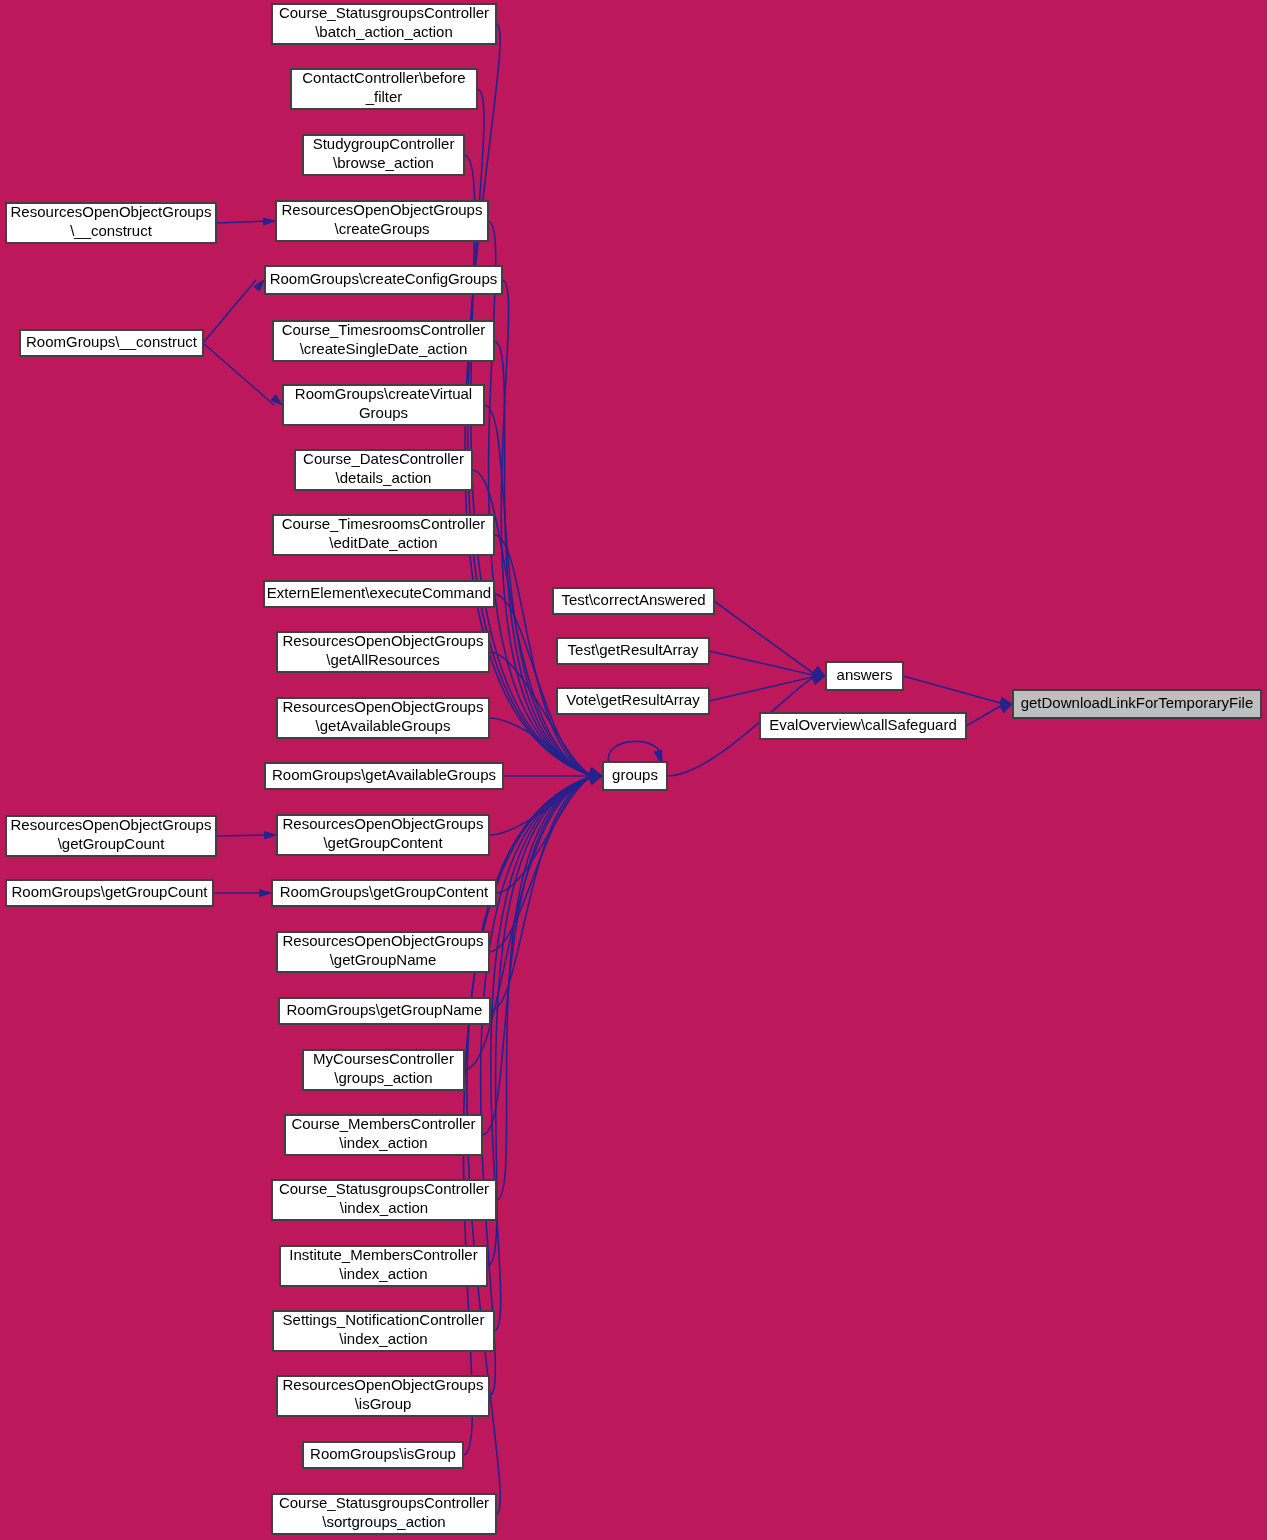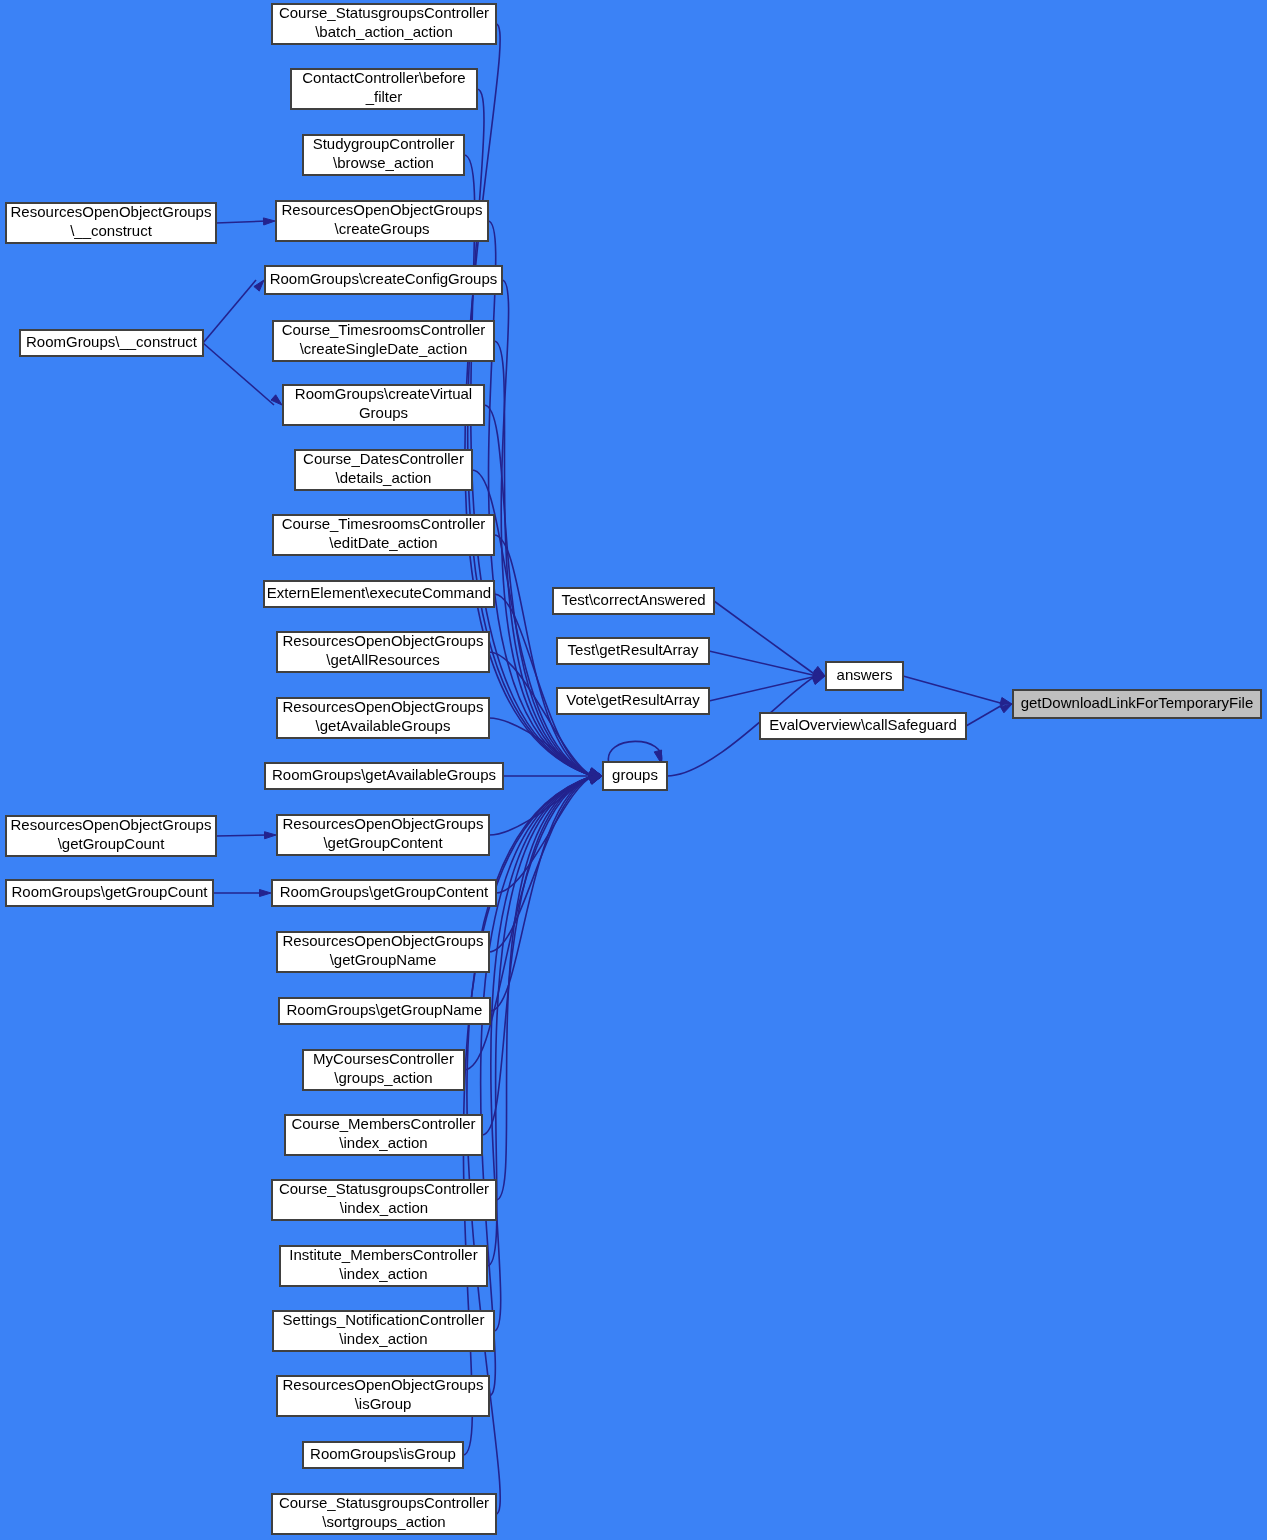--- a/index.html
+++ b/index.html
@@ -4,21 +4,21 @@
 <style>
   html, body {
     margin: 0;
     padding: 0;
     background: #ffffff;
   }
   #canvas-wrap {
     position: relative;
     width: 1267px;
     height: 1540px;
-    background: #3b82f6;
+    background: #be185d;
     overflow: hidden;
   }
   svg#graph {
     position: absolute;
     left: 0;
     top: 0;
     width: 1267px;
     height: 1540px;
     font-family: "Liberation Sans", sans-serif;
   }

